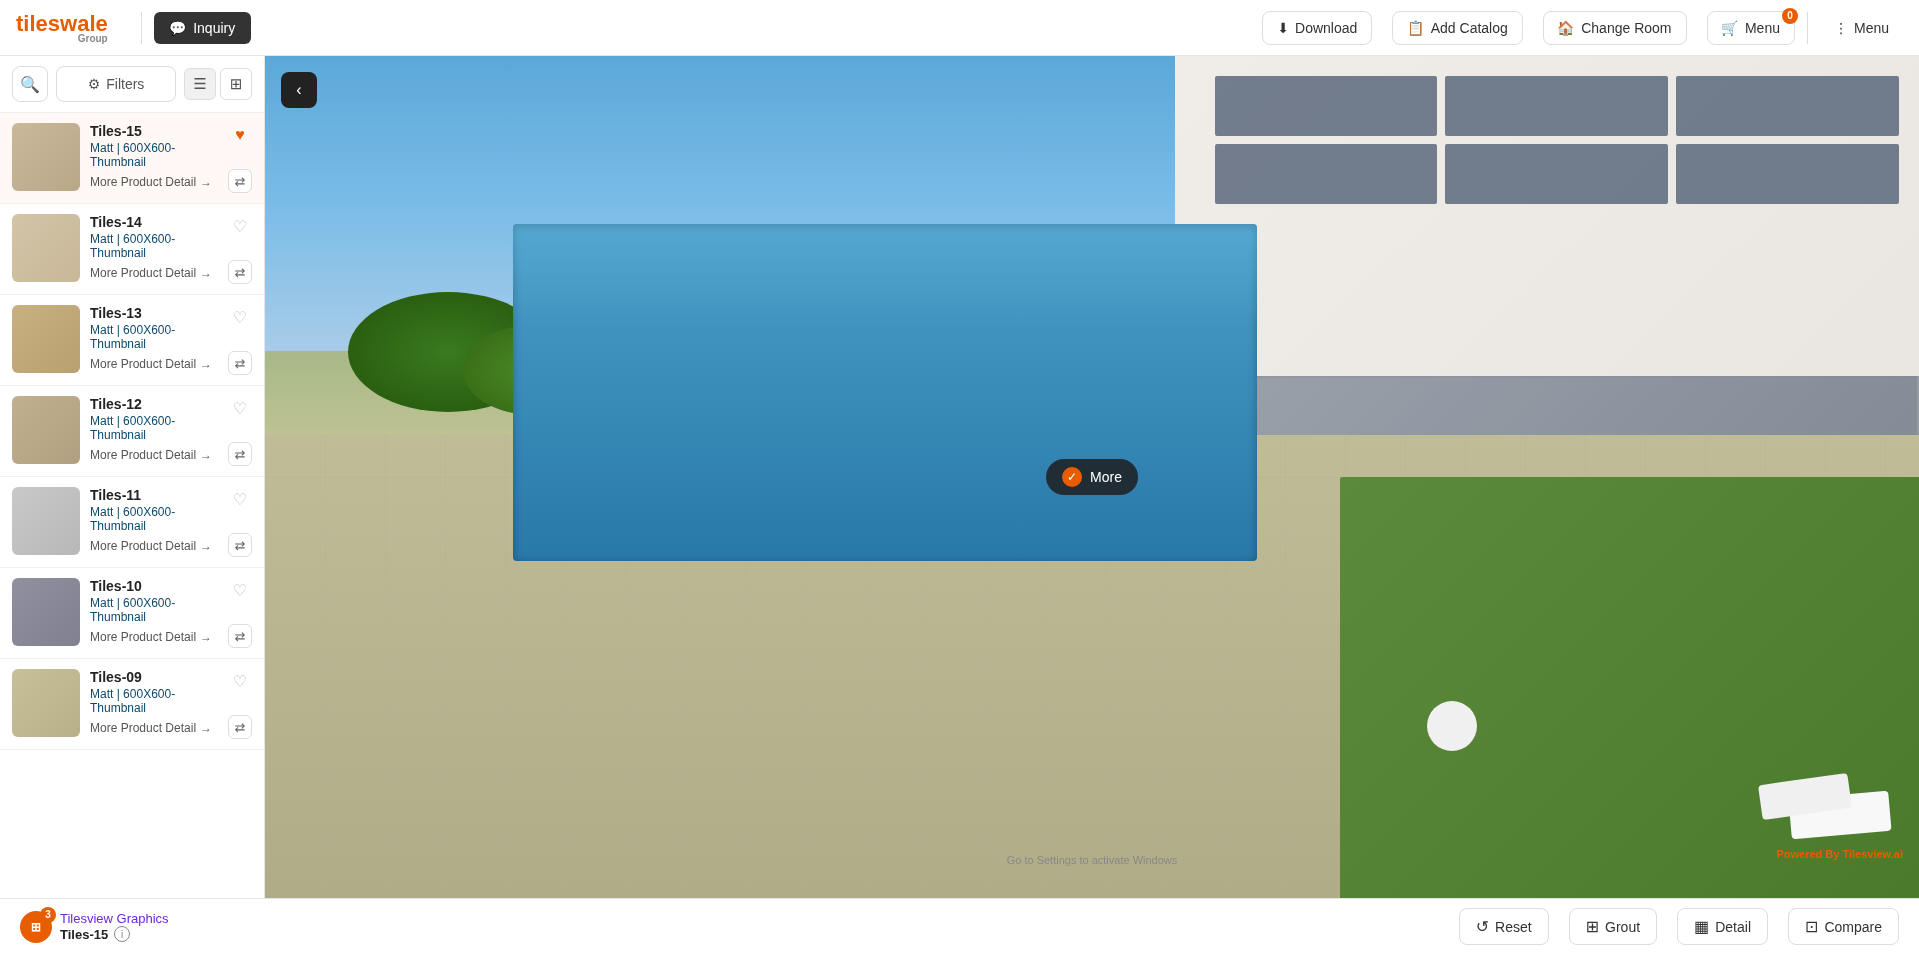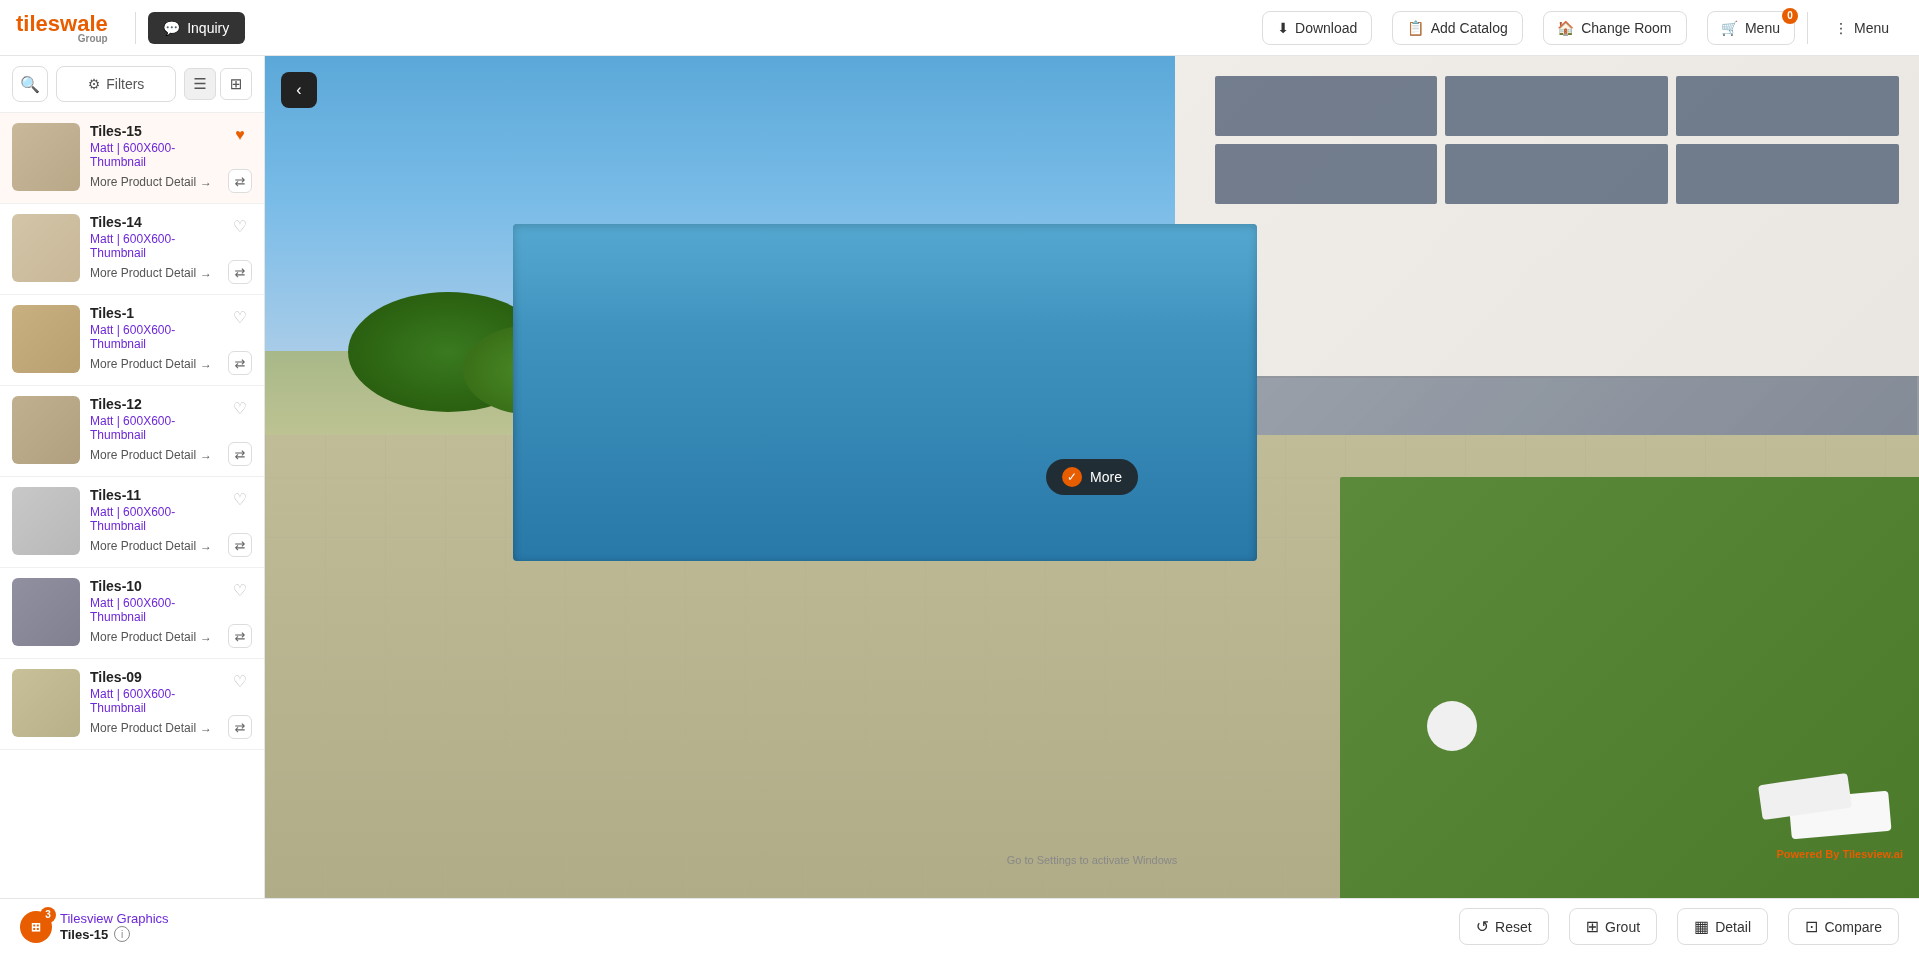--- a/index.html
+++ b/index.html
@@ -13,21 +13,21 @@
       align-items: center;
       padding: 0 16px;
       border-bottom: 1px solid #e5e5e5;
       z-index: 10;
       gap: 12px;
     }
     .header-logo {
       display: flex;
       align-items: center;
       gap: 4px;
-      margin-right: 15px;
+      margin-right: 21px;
     }
     .logo-text { font-size: 22px; font-weight: 700; color: #222; }
     .logo-text span { color: #e85d00; }
     .logo-group { font-size: 10px; color: #888; display: block; text-align: right; margin-top: -4px; }
     .header-divider { width: 1px; height: 32px; background: #ddd; }
     .inquiry-btn {
       background: #333;
       color: #fff;
       border: none;
       border-radius: 6px;
@@ -166,21 +166,21 @@
       width: 68px;
       height: 68px;
       border-radius: 6px;
       background: #d4c4a0;
       flex-shrink: 0;
       margin-right: 10px;
       overflow: hidden;
     }
     .tile-info { flex: 1; min-width: 0; }
     .tile-name { font-size: 14px; font-weight: 600; color: #222; margin-bottom: 2px; }
-    .tile-desc { font-size: 12px; color: #6d28d9; }
+    .tile-desc { font-size: 12px; color: #0c4a6e; }
     .tile-actions {
       display: flex;
       flex-direction: column;
       align-items: flex-end;
       gap: 4px;
     }
     .heart-btn {
       width: 24px;
       height: 24px;
       border: none;
@@ -594,21 +594,21 @@
           <button class="heart-btn">♡</button>
           <button class="compare-btn">
             <span>⇄</span>
           </button>
         </div>
       </div>
 
       <div class="tile-card">
         <div class="tile-thumb t13"></div>
         <div class="tile-info">
-          <div class="tile-name">Tiles-1</div>
+          <div class="tile-name">Tiles-13</div>
           <div class="tile-desc">Matt | 600X600-Thumbnail</div>
           <div class="more-detail">
             <span>More Product Detail</span>
             <span>→</span>
           </div>
         </div>
         <div class="tile-actions">
           <button class="heart-btn">♡</button>
           <button class="compare-btn">
             <span>⇄</span>

